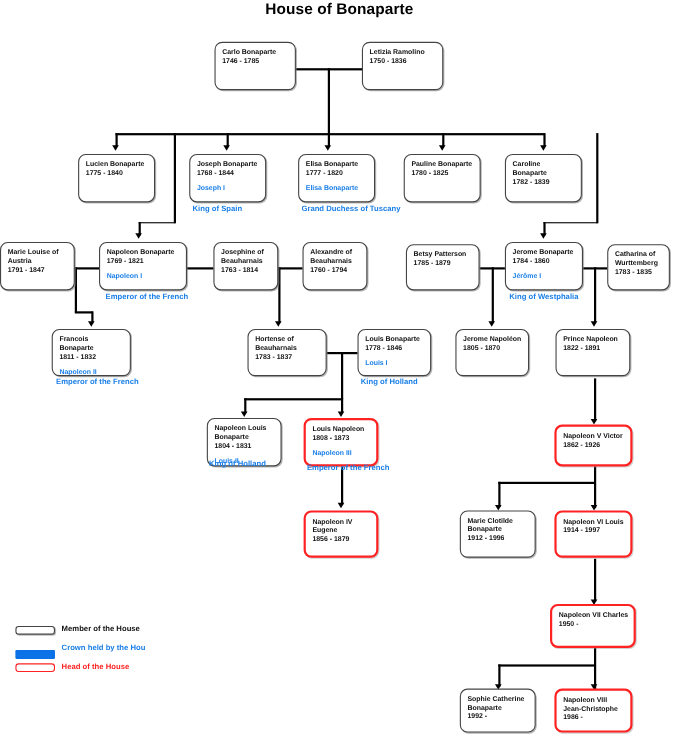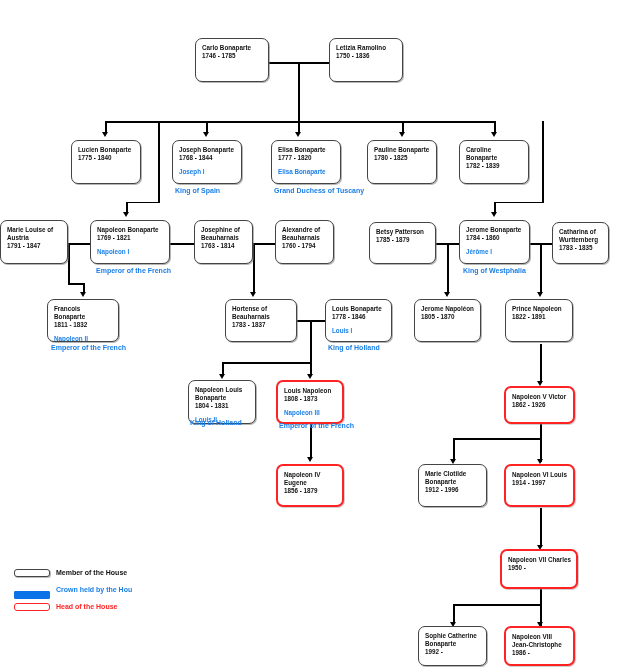--- a/index.html
+++ b/index.html
@@ -99,20 +99,21 @@
   }
   .lg-tx.c1{ color:#111111; }
   .lg-tx.c2{ color:#1a7fe8; }
   .lg-tx.c3{ color:#ff2222; }
 </style>
 </head>
 <body>
 
 <div id="canvas">
 
+  <div id="title">House of Bonaparte</div>
 
   <div>
 
     <div class="ln hl" style="left:268px;top:62px;width:62px;"></div>
     <div class="ln vl" style="left:298px;top:62px;height:59px;"></div>
 
     <div class="ln hl" style="left:105px;top:121px;width:390px;"></div>
     <div class="ln vl" style="left:105px;top:121px;height:12px;"></div>
     <div class="arw" style="left:101.5px;top:132px;"></div>
     <div class="ln vl" style="left:206px;top:121px;height:12px;"></div>

